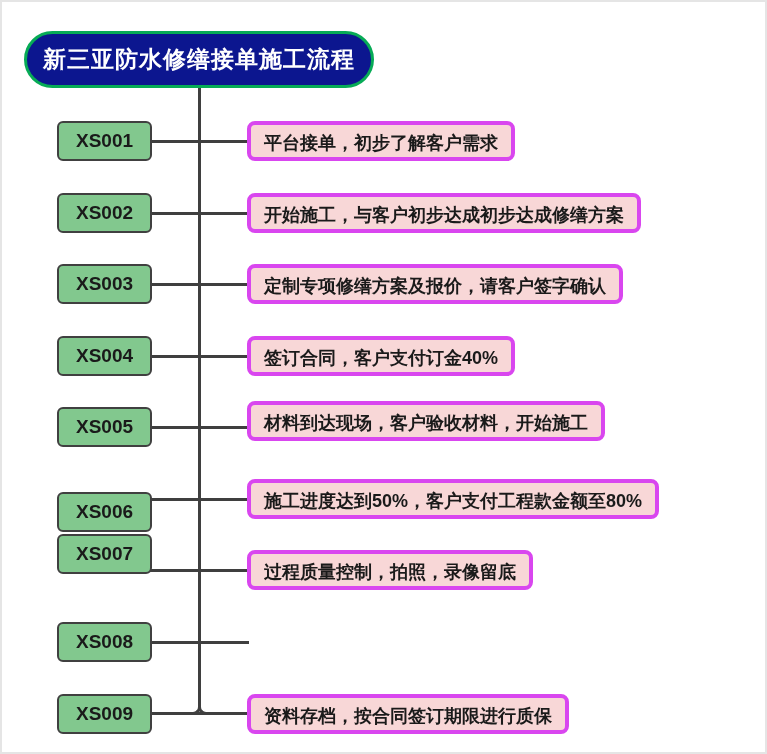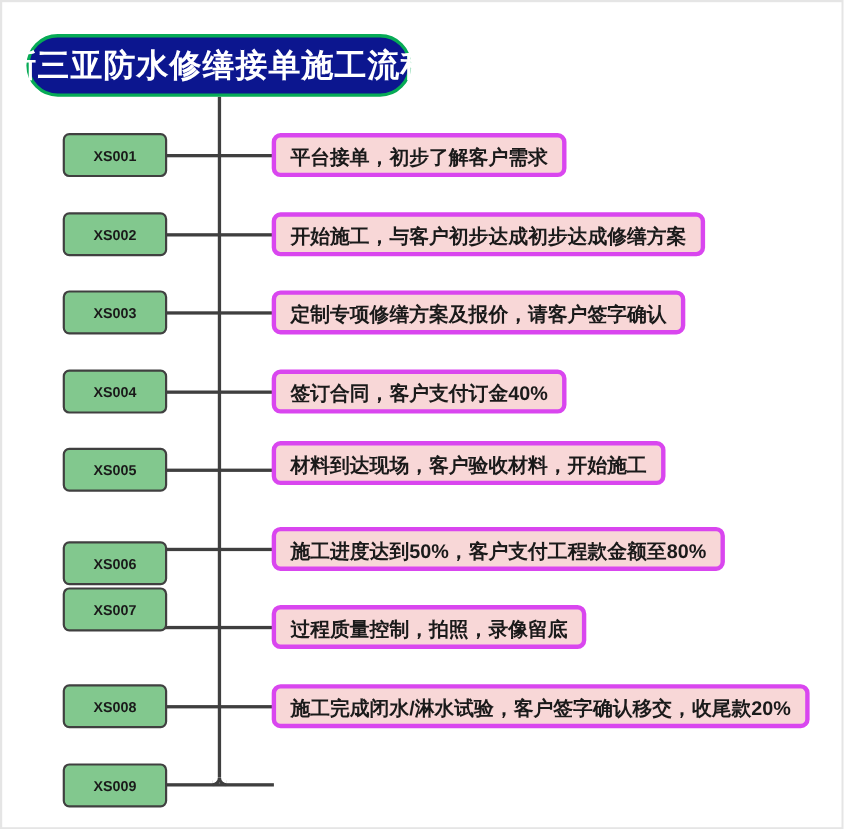--- a/index.html
+++ b/index.html
@@ -13,21 +13,21 @@
     overflow:hidden;
   }
   .title-pill{
     position:absolute;left:22px;top:29px;
     width:350px;height:57px;
     box-sizing:border-box;
     background:#0c168f;
     border:3px solid #07ab56;
     border-radius:29px;
     display:flex;align-items:center;justify-content:center;
-    color:#ffffff;font-size:29px;font-weight:bold;letter-spacing:1px;
+    color:#ffffff;font-size:23px;font-weight:bold;letter-spacing:1px;
     white-space:nowrap;
     z-index:3;
   }
   .trunk{
     position:absolute;left:196px;top:86px;
     width:3px;height:619px;
     background:#3f3f3f;z-index:1;
   }
   .fillet{
     position:absolute;width:8px;height:8px;top:705px;
@@ -50,21 +50,21 @@
     background:#3f3f3f;z-index:1;
   }
   .code-box{
     position:absolute;left:55px;
     width:95px;height:40px;
     box-sizing:border-box;
     background:#82c88e;
     border:2px solid #404040;
     border-radius:6px;
     display:flex;align-items:center;justify-content:center;
-    font-size:13px;font-weight:bold;color:#1a1a1a;
+    font-size:19px;font-weight:bold;color:#1a1a1a;
     z-index:2;
   }
   .desc-box{
     position:absolute;left:245px;
     height:40px;line-height:36px;
     box-sizing:border-box;
     background:#f8d7d7;
     border:4px solid #d946ef;
     border-radius:8px;
     padding:0 13px;
@@ -107,18 +107,18 @@
   <div class="branch" style="top:496px"></div>
   <div class="code-box" style="top:490px">XS006</div>
   <div class="desc-box" style="top:477px">施工进度达到50%，客户支付工程款金额至80%</div>
 
   <div class="branch" style="top:567px"></div>
   <div class="code-box" style="top:532px">XS007</div>
   <div class="desc-box" style="top:548px">过程质量控制，拍照，录像留底</div>
 
   <div class="branch" style="top:639px"></div>
   <div class="code-box" style="top:620px">XS008</div>
-  <div class="desc-box" style="top:620px">施工完成闭水/淋水试验，客户签字确认移交，收尾款20%</div>
 
   <div class="branch" style="top:710px"></div>
   <div class="code-box" style="top:692px">XS009</div>
+  <div class="desc-box" style="top:692px">资料存档，按合同签订期限进行质保</div>
 
 </div>
 
 </body></html>

